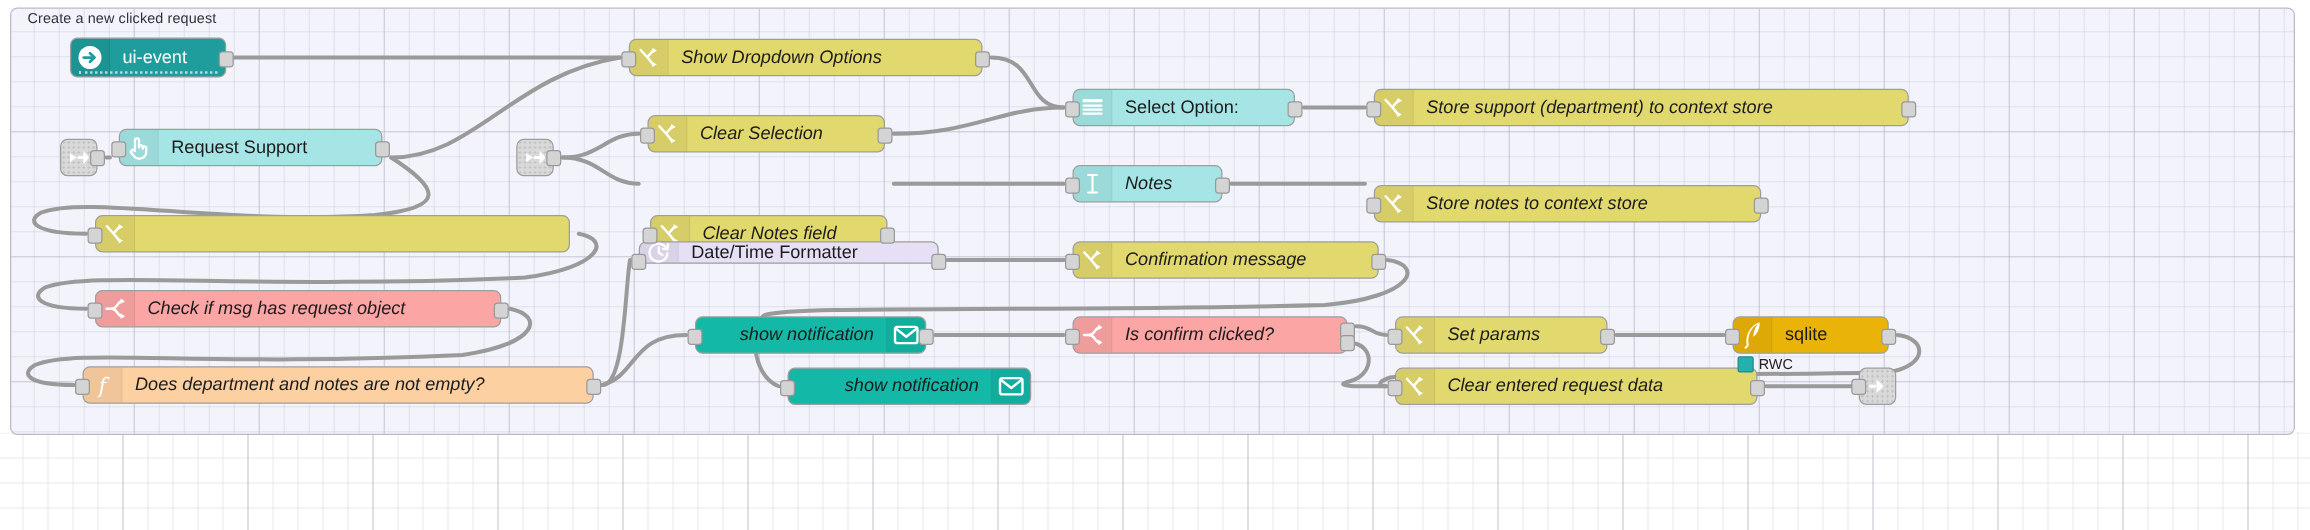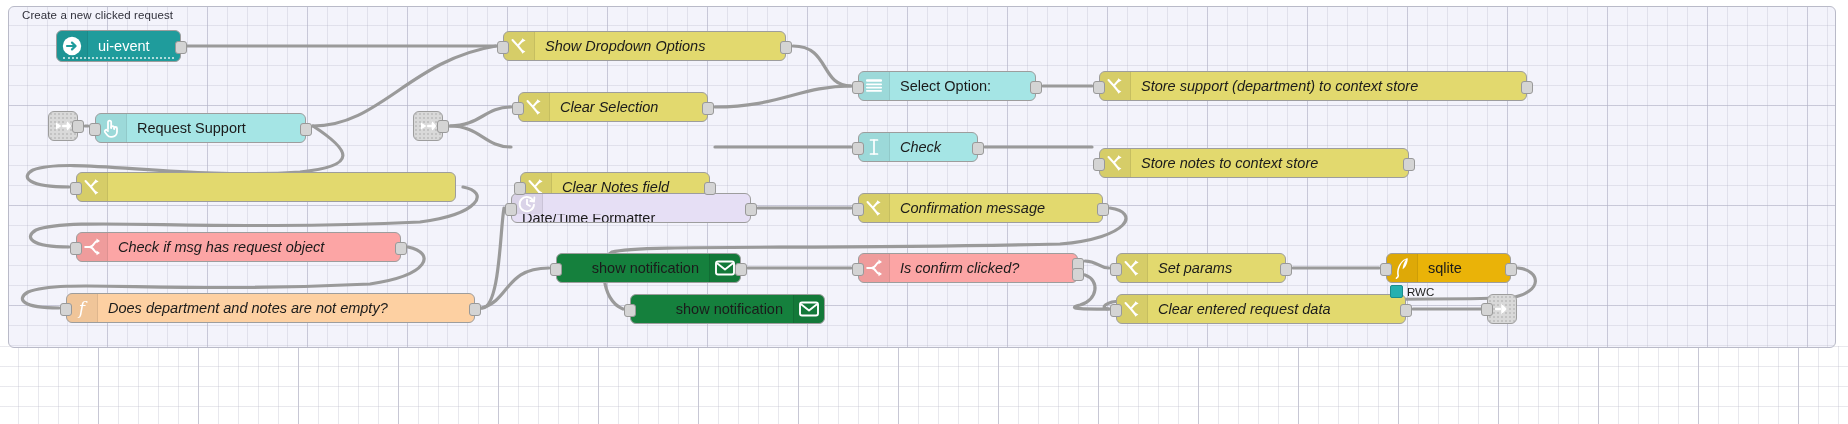--- a/index.html
+++ b/index.html
@@ -60,21 +60,21 @@
     border-radius:0 5px 5px 0;border-right:none;border-left:1px solid rgba(0,0,0,.10);
   }
   .node .iconbox svg{display:block;}
 
   
   .c-change{background:#e2d96e;}
   .c-switch{background:#fca5a5;}
   .c-func{background:#fdd0a2;}
   .c-uiteal{background:#a5e5e5;}
   .c-uievent{background:#1f9c9c;margin-left:20px;}
-  .c-notify{background:#15803d;}
+  .c-notify{background:#14b8a6;font-style:italic;}
   .c-datetime{background:#e6dff5;}
   .c-sqlite{background:#eab308;}
   .c-uievent .body{color:#fff;}
   .c-sqlite .body{color:#1b1b1b;}
 
   .port{
     position:absolute;width:12px;height:13px;background:#d4d4d4;
     border:1px solid #999;border-radius:3px;box-sizing:border-box;z-index:5;
   }
   .port.in{left:-7px;}
@@ -221,21 +221,21 @@
             <path d="M13 2.2 L16.6 4.6 L12.8 6.6 Z" fill="#fff"></path>
             <path d="M12.6 13.6 L16.4 15.4 L13 17.8 Z" fill="#fff"></path>
           </svg>
         </div>
         <div class="body">
           <span class="label">Store support (department) to context store</span>
         </div>
         <div class="port in" style="top: 8.5px;"></div>
         <div class="port out" style="top: 8.5px;"></div>
       </div>
-      <div class="node c-uiteal" style="left: 95px; top: 113px; width: 211px; height: 30px;">
+      <div class="node c-uiteal" style="left: 95px; top: 103px; width: 211px; height: 30px;">
         <div class="iconbox">
           <svg width="20" height="22" viewBox="0 0 20 22">
             <g fill="none" stroke="#fff" stroke-width="1.8" stroke-linecap="round" stroke-linejoin="round">
               <path d="M7 12 V5.2 a1.6 1.6 0 0 1 3.2 0 V11"></path>
               <path d="M10.2 10.6 a1.5 1.5 0 0 1 3 0 V12"></path>
               <path d="M13.2 11.4 a1.4 1.4 0 0 1 2.8 0 v3.4 a5 5 0 0 1 -5 5 h-1.3 a4.4 4.4 0 0 1 -3.3 -1.6 L4 15.2 a1.5 1.5 0 0 1 2.3 -1.9 L7 14"></path>
             </g>
           </svg>
         </div>
         <div class="body">
@@ -282,21 +282,21 @@
         <div class="iconbox">
           <svg width="14" height="20" viewBox="0 0 14 20">
             <g stroke="#fff" stroke-width="1.7" fill="none" stroke-linecap="round">
               <path d="M7 3 V17"></path>
               <path d="M3.5 3 H10.5"></path>
               <path d="M3.5 17 H10.5"></path>
             </g>
           </svg>
         </div>
         <div class="body">
-          <span class="label">Check</span>
+          <span class="label">Notes</span>
         </div>
         <div class="port in" style="top: 8.5px;"></div>
         <div class="port out" style="top: 8.5px;"></div>
       </div>
       <div class="node c-change italic" style="left: 1099px; top: 148px; width: 310px; height: 30px;">
         <div class="iconbox">
           <svg width="20" height="20" viewBox="0 0 20 20">
             <g fill="none" stroke="#fff" stroke-width="2" stroke-linecap="round" stroke-linejoin="round">
               <path d="M3.5 4 L9 10 L13.5 15.5"></path>
               <path d="M13.5 4.5 L9.2 9.4"></path>
@@ -317,21 +317,21 @@
             <g fill="none" stroke="#fff" stroke-width="2" stroke-linecap="round" stroke-linejoin="round">
               <path d="M3.5 4 L9 10 L13.5 15.5"></path>
               <path d="M13.5 4.5 L9.2 9.4"></path>
             </g>
             <path d="M13 2.2 L16.6 4.6 L12.8 6.6 Z" fill="#fff"></path>
             <path d="M12.6 13.6 L16.4 15.4 L13 17.8 Z" fill="#fff"></path>
           </svg>
         </div>
         <div class="port in" style="top: 8.5px;"></div>
       </div>
-      <div class="node c-datetime" style="left: 511px; top: 193px; width: 240px; height: 30px; flex-direction: column;">
+      <div class="node c-datetime" style="left: 511px; top: 193px; width: 240px; height: 18px;">
         <div class="iconbox">
           <svg width="20" height="20" viewBox="0 0 20 20">
             <g fill="none" stroke="#fff" stroke-width="1.8" stroke-linecap="round">
               <path d="M16.4 7.2 A7.2 7.2 0 1 0 17 10.6"></path>
               <path d="M17.4 3.4 L17 7.4 L13.4 7.0"></path>
               <path d="M10 5.6 V10.2 L13 12"></path>
             </g>
           </svg>
         </div>
         <div class="body">

